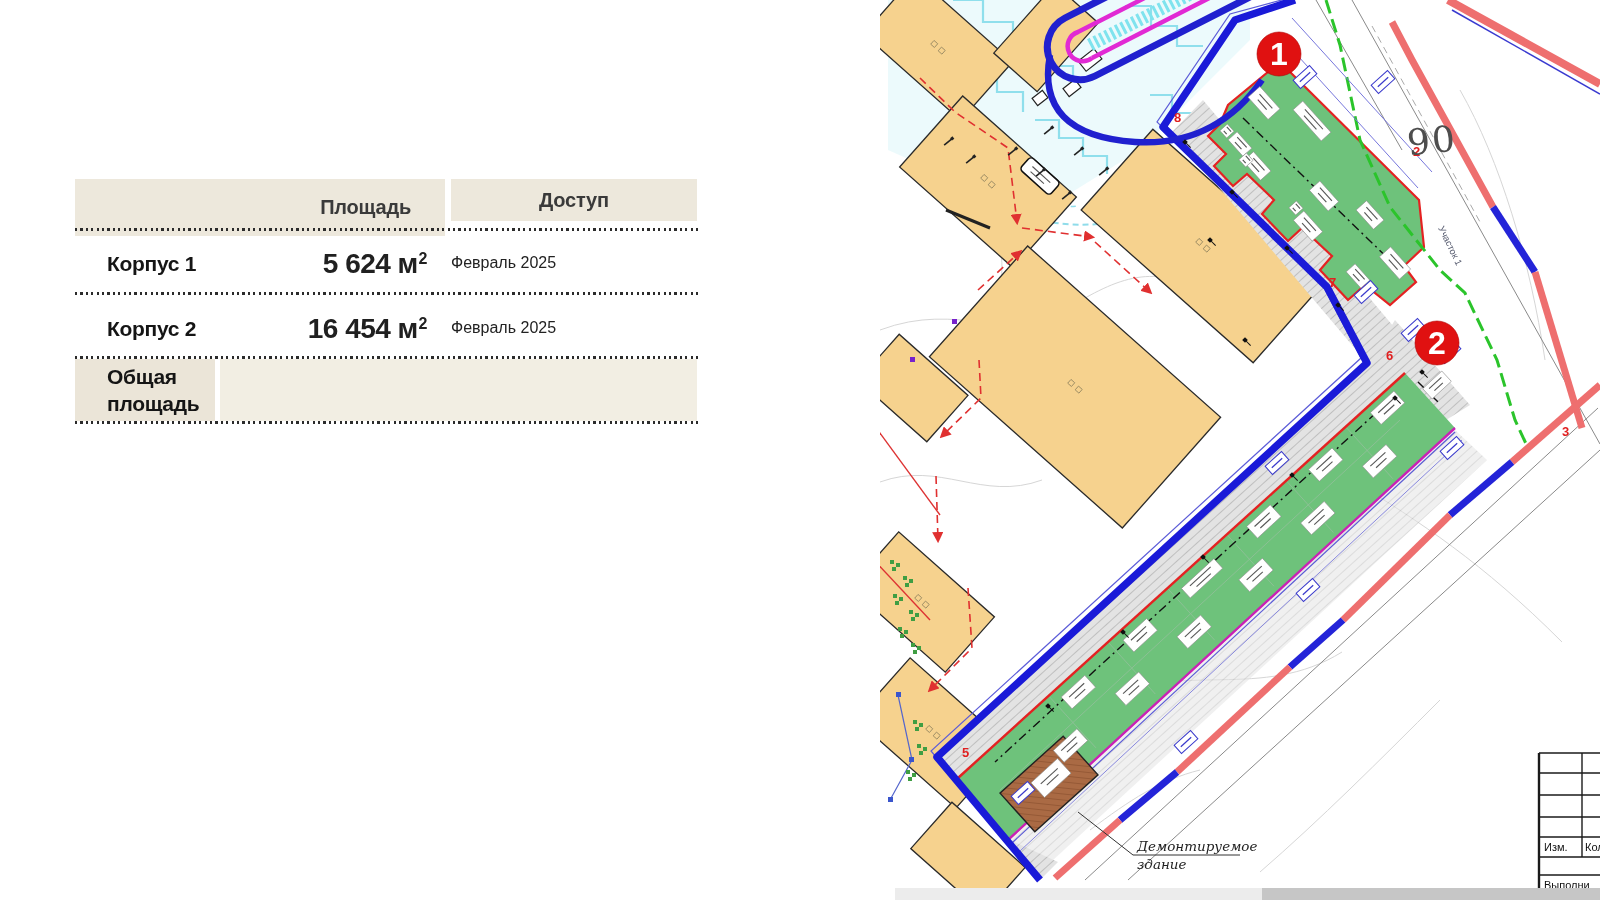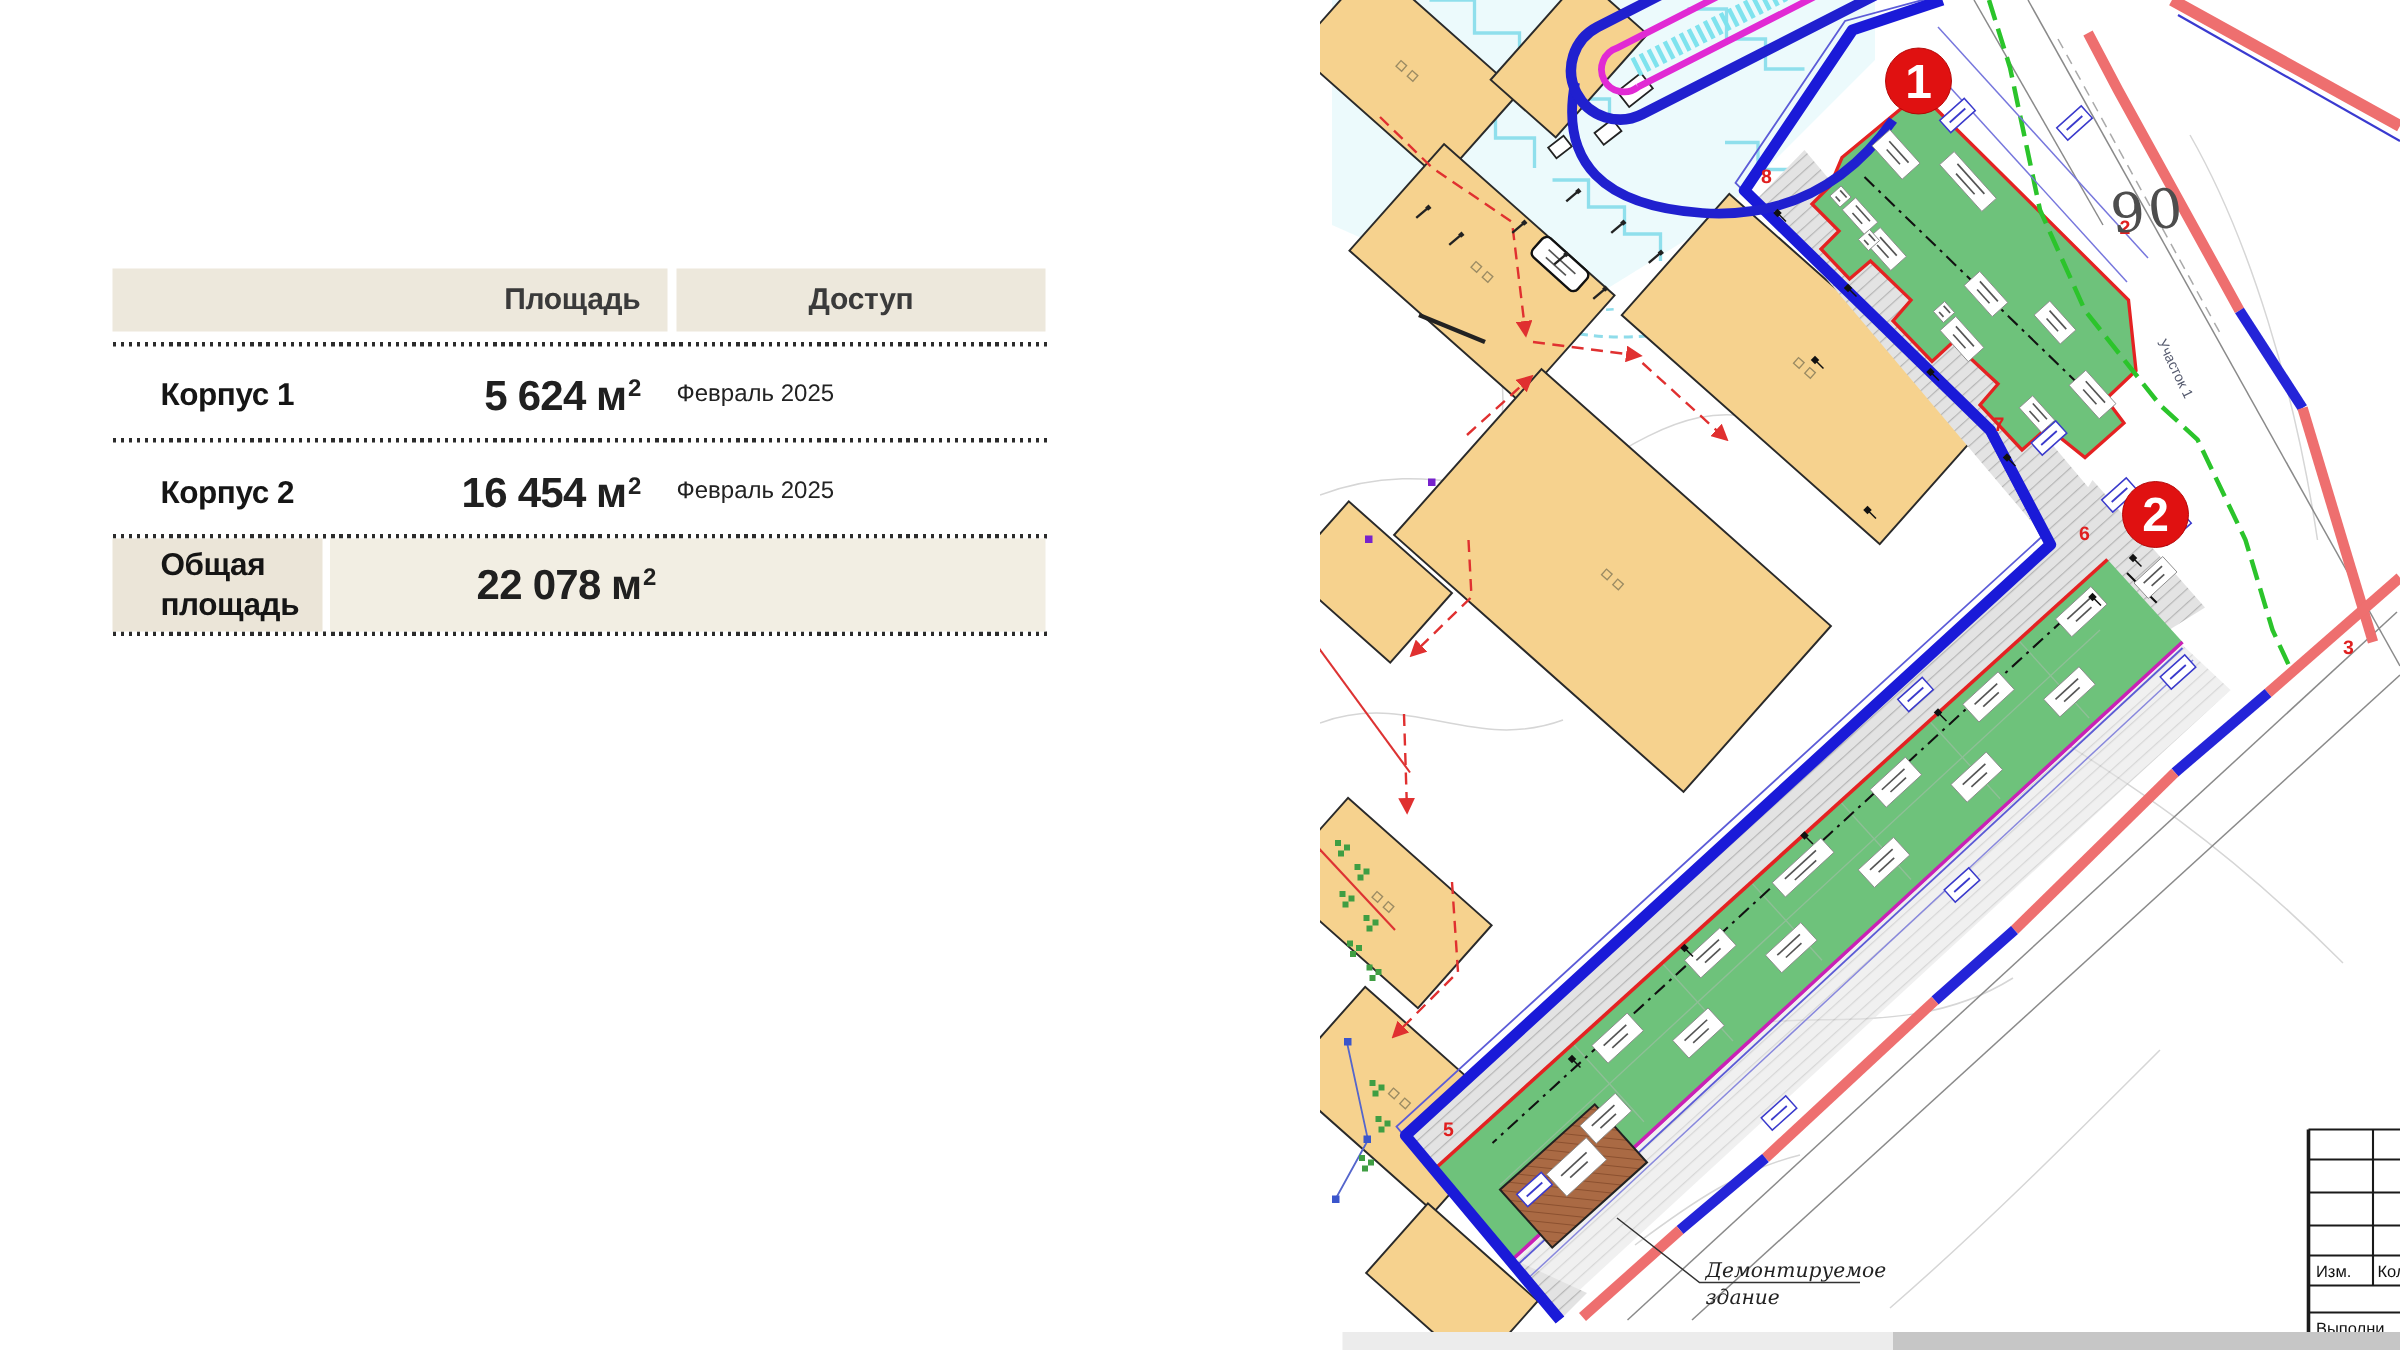--- a/index.html
+++ b/index.html
@@ -3,21 +3,21 @@
 <meta charset="utf-8">
 <style>
   html,body{margin:0;padding:0;background:#fff;}
   body{font-family:"Liberation Sans", sans-serif;}
   #stage{position:relative;width:1600px;height:900px;overflow:hidden;background:#ffffff;}
 
   
   .abs{position:absolute;}
   .hdr{background:#ede8dc;color:#3a3a3a;font-size:20px;font-weight:700;letter-spacing:-0.2px;
        display:flex;align-items:center;}
-  #hdr-area{left:75px;top:179px;width:370px;height:42px;justify-content:flex-end;padding-right:18px;box-sizing:border-box;}
+  #hdr-area{left:75px;top:179px;width:370px;height:57px;justify-content:flex-end;padding-right:34px;box-sizing:border-box;}
   #hdr-access{left:451px;top:179px;width:246px;height:42px;justify-content:center;text-align:center;}
   .dotline{left:75px;width:625px;height:3px;
        background-image:repeating-linear-gradient(to right,#2b2b2b 0 2.2px,transparent 2.2px 5.4px);}
   .rowname{color:#151515;font-size:21px;font-weight:700;letter-spacing:-0.3px;margin-left:14px;}
   .rowval{color:#202020;font-size:28px;font-weight:700;letter-spacing:-0.5px;text-align:right;width:217px;}
   .rowval .unit{margin-left:7px;}
   .rowval .pw{font-size:16px;position:relative;top:-9px;margin-left:1px;}
   .rowaccess{color:#222;font-size:16px;width:246px;text-align:left;letter-spacing:0px;}
   #r3-labelbg{left:75px;top:359px;width:140px;height:62px;background:#ebe5d8;}
   #r3-valuebg{left:220px;top:359px;width:477px;height:62px;background:#f2eee3;}
@@ -45,23 +45,20 @@
 
   <div class="abs rowname t-row2" style="left:93px">Корпус 2</div>
   <div class="abs rowval" style="left:210px;top:313px">
     <span>16 454</span><span class="unit">м</span><span class="pw">2</span>
   </div>
   <div class="abs rowaccess t-row2" style="left:451px;top:319px">Февраль 2025</div>
 
   <div class="abs" id="r3-labelbg"></div>
   <div class="abs" id="r3-valuebg"></div>
   <div class="abs rowname" id="r3-name">Общая площадь</div>
-  <div class="abs rowval" style="left:220px;top:374px">
-    <span>22 078</span><span class="unit">м</span><span class="pw">2</span>
-  </div>
 
   <svg class="abs" style="left:880px;top:0" width="720" height="900" viewBox="880 0 720 900" xmlns="http://www.w3.org/2000/svg">
     <defs>
       <pattern id="roadHatch" width="7" height="7" patternUnits="userSpaceOnUse" patternTransform="rotate(48)">
         <rect width="7" height="7" fill="#e3e3e3"></rect>
         <line x1="0" y1="0" x2="0" y2="7" stroke="#b6b6b6" stroke-width="1.6"></line>
       </pattern>
       <pattern id="brownHatch" width="6" height="6" patternUnits="userSpaceOnUse" patternTransform="rotate(-42)">
         <rect width="6" height="6" fill="#aa6a44"></rect>
         <line x1="0" y1="0" x2="0" y2="6" stroke="#8a4f2e" stroke-width="1.3"></line>

